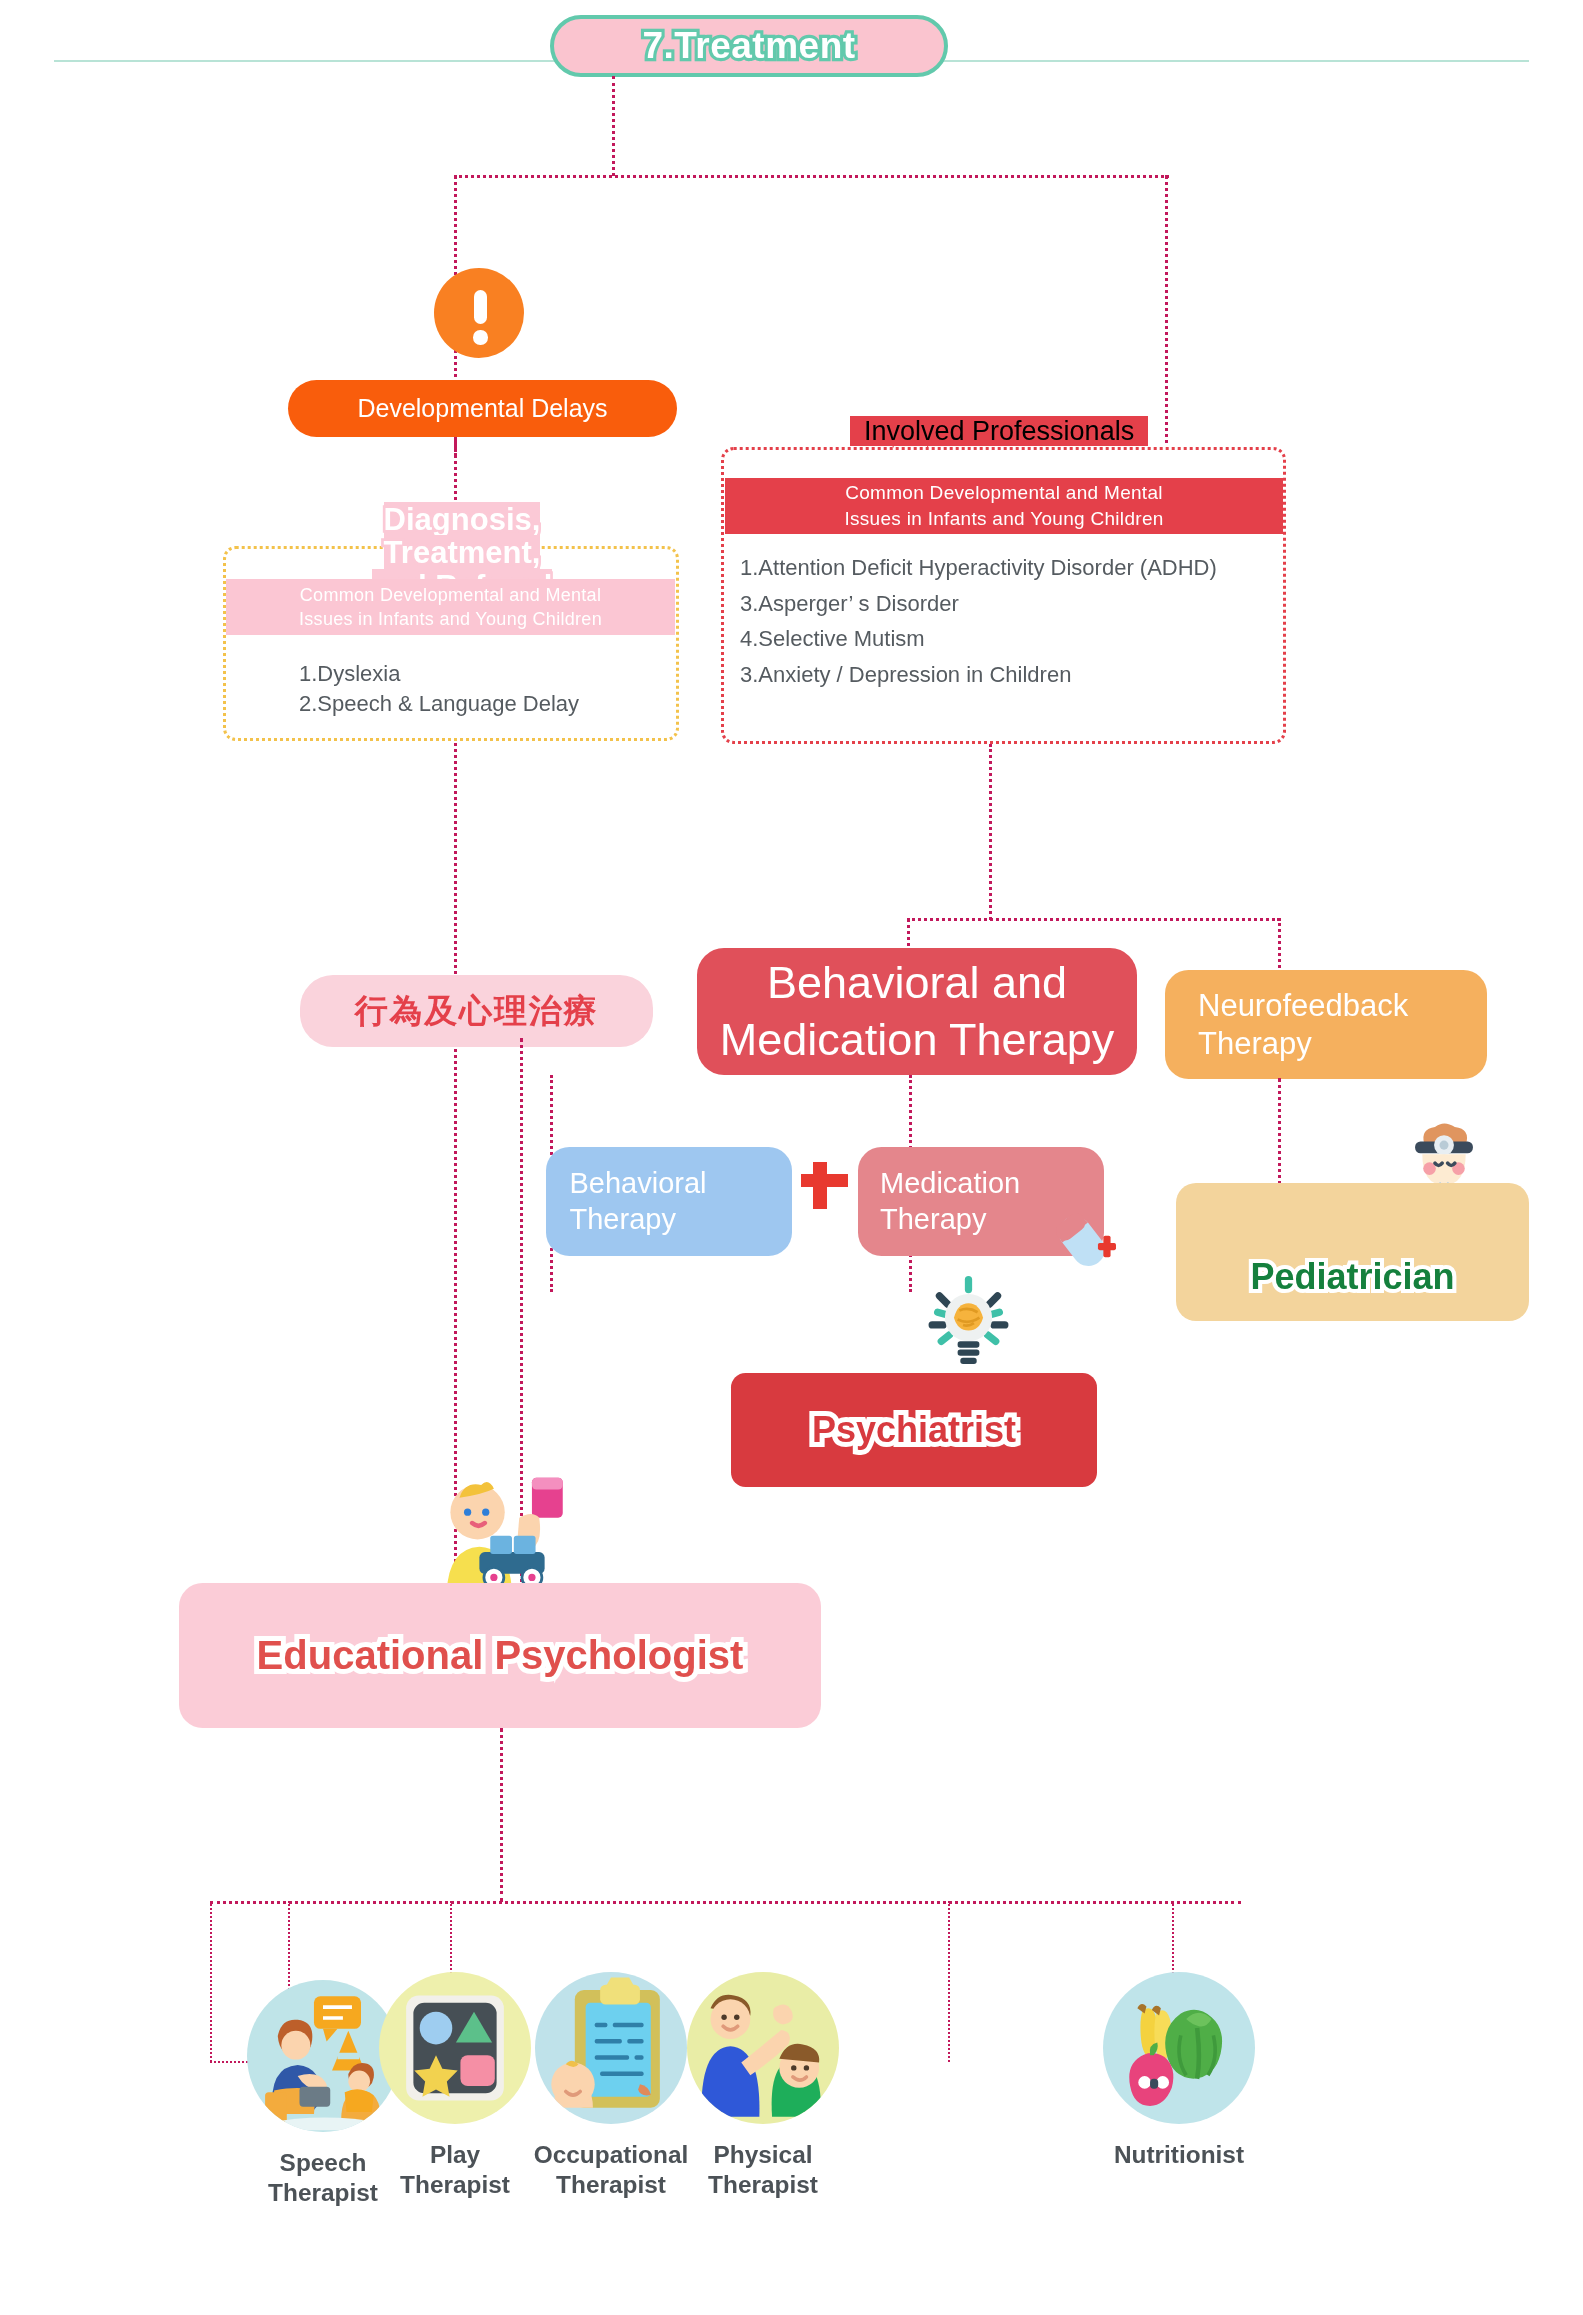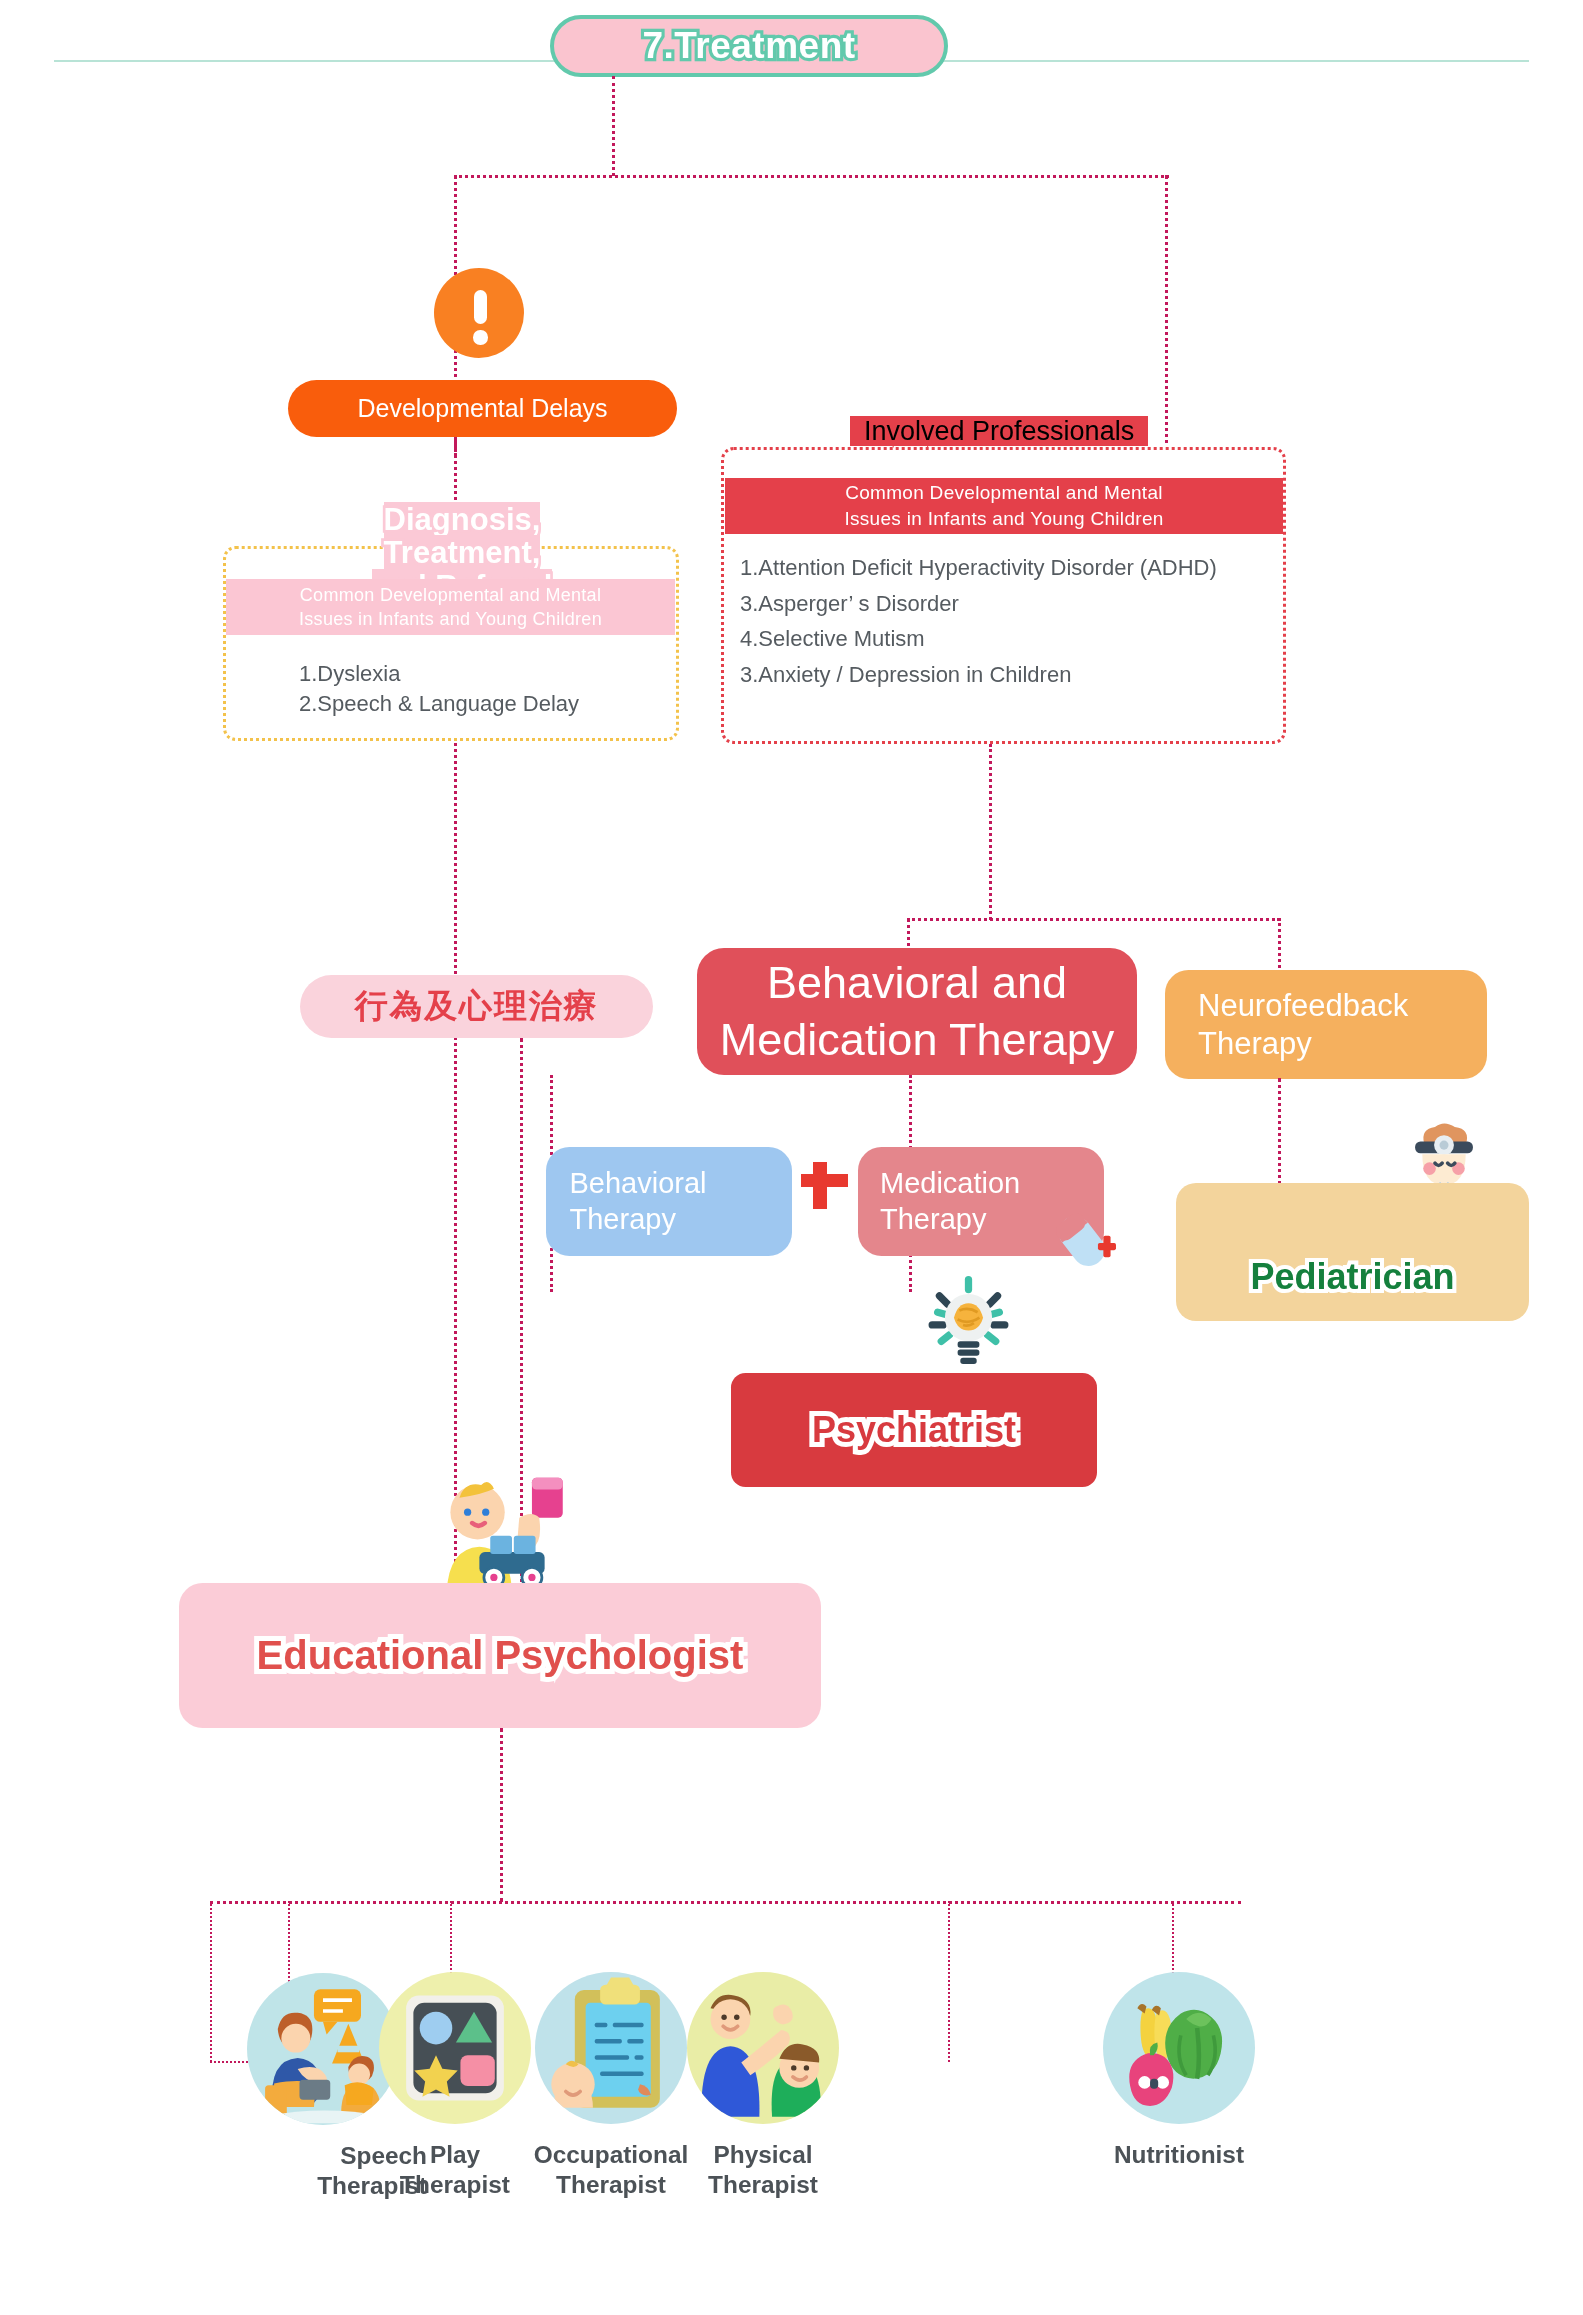--- a/index.html
+++ b/index.html
@@ -50,21 +50,21 @@
   #right-card-band{left:725px;top:478px;width:558px;height:56px;background:#e4404a;
       display:flex;flex-direction:column;align-items:center;justify-content:center;}
   #right-card-band div{color:#fff;font-size:19px;line-height:1.35;letter-spacing:0.3px;white-space:nowrap;}
   #right-card-list{left:740px;top:550px;width:543px;}
   #right-card-list div{color:#555b60;font-size:22px;line-height:1.62;white-space:nowrap;}
   #right-card-title{left:850px;top:416px;text-align:center;}
   #right-card-title span{color:#000000;font-size:27px;font-weight:normal;background:#e4404a;
       -webkit-text-stroke:5.4px #e4404a;paint-order:stroke fill;padding:0 14px;}
 
   
-  #cn-pill{left:300px;top:975px;width:353px;height:63px;background:#fad3dc;border-radius:33px;
+  #cn-pill{left:300px;top:975px;width:353px;height:72px;background:#fad3dc;border-radius:33px;
       display:flex;align-items:center;justify-content:center;}
   #cn-pill span{color:#e4404a;font-size:33px;font-weight:bold;letter-spacing:1.8px;
       font-family:"DejaVu Sans",sans-serif;}
 
   #bmt-box{left:697px;top:948px;width:440px;height:127px;background:#e0505a;border-radius:27px;
       display:flex;flex-direction:column;align-items:center;justify-content:center;}
   #bmt-box div{color:#fff;font-size:45px;line-height:1.25;}
 
   #nf-box{left:1165px;top:970px;width:322px;height:109px;background:#f5b05e;border-radius:23.5px;
       display:flex;flex-direction:column;justify-content:center;padding-left:33px;box-sizing:border-box;}
@@ -285,21 +285,21 @@
 <div class="abs dl-h" style="left:210px;top:1901px;width:1031px;"></div>
 <div class="abs dl-v thin" style="left:210px;top:1901px;height:161px;"></div>
 <div class="abs dl-v thin" style="left:288px;top:1901px;height:161px;"></div>
 <div class="abs dl-v thin" style="left:450px;top:1901px;height:161px;"></div>
 <div class="abs dl-v thin" style="left:948px;top:1901px;height:161px;"></div>
 <div class="abs dl-v thin" style="left:1172px;top:1901px;height:161px;"></div>
 <div class="abs dl-h thin" style="left:210px;top:2061px;width:78px;"></div>
 
 <div class="abs" id="therapists">
 
-  <div class="th" style="left:56px;top:1px;text-align:right;">
+  <div class="th" style="left:56px;top:8px;">
     <div class="circle" style="background:#bfe4e8;">
       <svg viewBox="0 0 168 168" width="152" height="152">
         <rect x="74" y="18" width="52" height="36" rx="7" fill="#f6a81f"></rect>
         <path d="M84 54 l4 14 l12 -14z" fill="#f6a81f"></path>
         <g stroke="#fff" stroke-width="4">
             <line x1="84" y1="30" x2="116" y2="30"></line>
             <line x1="84" y1="42" x2="106" y2="42"></line>
           </g>
         <path d="M112 56 l18 44 h-36z" fill="#f6a81f"></path>
         <path d="M100 84 h24" stroke="#bfe4e8" stroke-width="7"></path>

